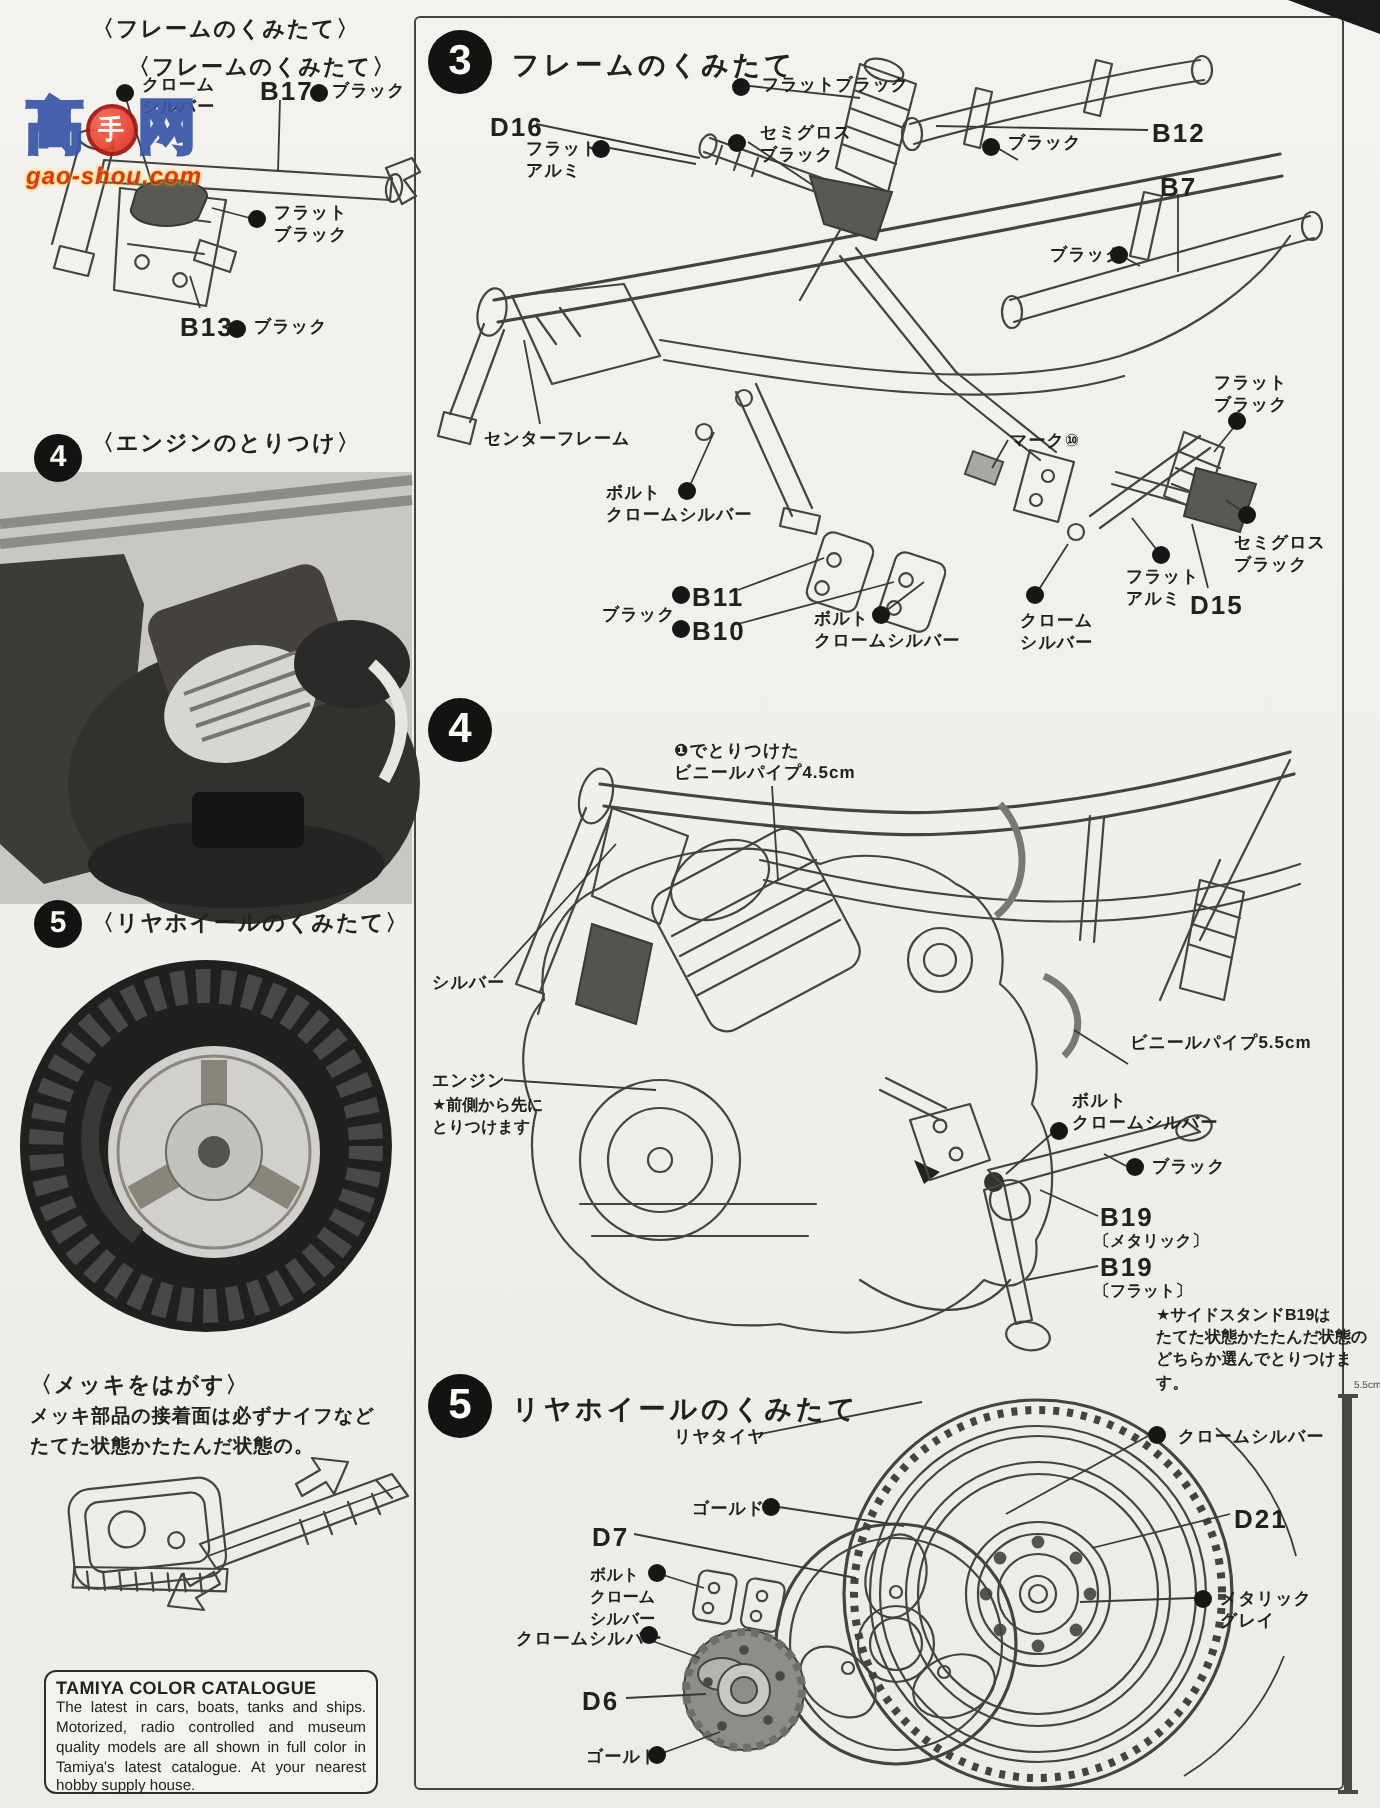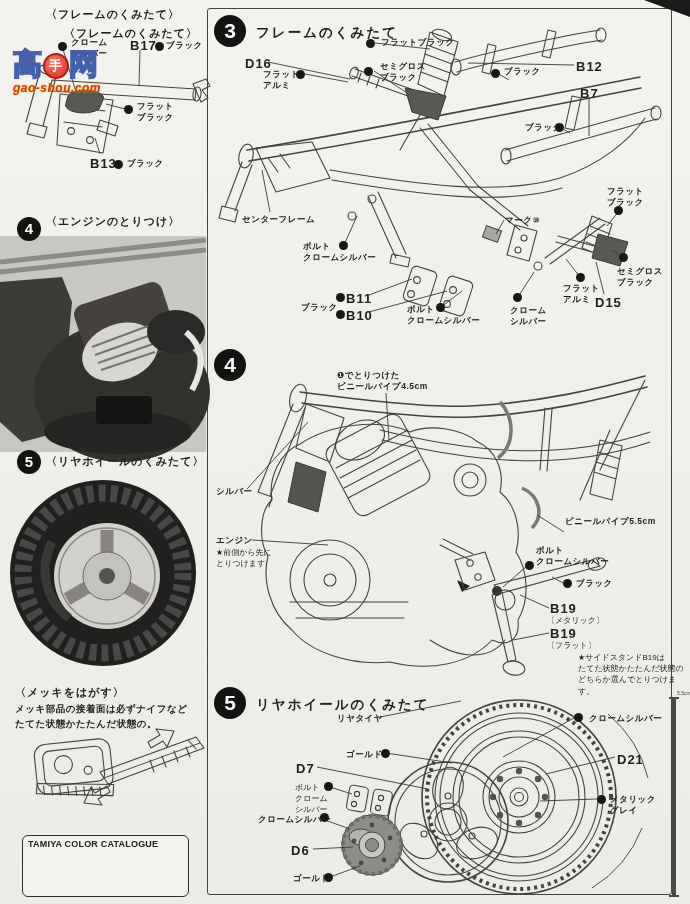--- a/index.html
+++ b/index.html
@@ -9,21 +9,21 @@
           font-family:"Liberation Sans","DejaVu Sans",sans-serif; color:#22211f; }
   .art { position:absolute; left:0; top:0; z-index:1; }
   .ln { stroke:#45433f; stroke-width:1.1; fill:none; stroke-linecap:round; stroke-linejoin:round; }
   .ln2 { stroke:#45433f; stroke-width:1.6; fill:none; stroke-linecap:round; stroke-linejoin:round; }
   .ld { stroke:#3b3936; stroke-width:0.9; fill:none; }
   .panel { position:absolute; left:207px; top:8px; width:465px; height:887px;
            border:1.5px solid #45433f; border-radius:3px; z-index:0; }
   .lbl { position:absolute; z-index:3; white-space:pre-line; }
   .cl { font-size:8.5px; font-weight:bold; letter-spacing:0.5px; line-height:1.25; }
   .pn { font-size:13px; font-weight:bold; letter-spacing:1px; }
-  .note { font-size:8px; font-weight:normal; line-height:1.4; }
+  .note { font-size:8px; font-weight:bold; line-height:1.4; }
   .sec-title { font-size:13.5px; font-weight:bold; letter-spacing:2px; }
   .pcap { font-size:11px; font-weight:bold; letter-spacing:1px; }
   .dot { position:absolute; width:9px; height:9px; background:#181715; border-radius:50%; z-index:3; }
   .badge { position:absolute; background:#141312; color:#fbfaf7; border-radius:50%;
            text-align:center; font-weight:bold; z-index:3; }
   .badge.lg { width:32px; height:32px; line-height:32px; font-size:21px; }
   .badge.sm { width:24px; height:24px; line-height:24px; font-size:15px; }
   .corner { position:absolute; right:0; top:0; width:0; height:0; z-index:4;
             border-left:46px solid transparent; border-top:17px solid #1b1a18; }
   .wm { position:absolute; left:13px; top:10px; z-index:5; opacity:0.93; }
@@ -296,20 +296,21 @@
 
   <div class="badge sm" style="left:17px;top:450px">5</div>
   <div class="lbl pcap" style="left:46px;top:454px">〈リヤホイールのくみたて〉</div>
 
   <div class="lbl plating-title" style="left:15px;top:685px">〈メッキをはがす〉</div>
   <div class="lbl plating-body" style="left:15px;top:701px">メッキ部品の接着面は必ずナイフなど
 たてた状態かたたんだ状態の。</div>
 
   <div class="cat-box">
     <div class="cat-title">TAMIYA COLOR CATALOGUE</div>
+    <div class="cat-body">The latest in cars, boats, tanks and ships. Motorized, radio controlled and museum quality models are all shown in full color in Tamiya's latest catalogue. At your nearest hobby supply house.</div>
   </div>
 
   <div class="badge lg" style="left:214px;top:15px">3</div>
   <div class="lbl sec-title" style="left:256px;top:24px">フレームのくみたて</div>
 
   <div class="lbl cl" style="left:381px;top:37px">フラットブラック</div>
   <span class="dot" style="left:366px;top:39px"></span>
   <div class="lbl pn" style="left:245px;top:56px">D16</div>
   <div class="lbl cl" style="left:263px;top:69px">フラット
 アルミ</div>

